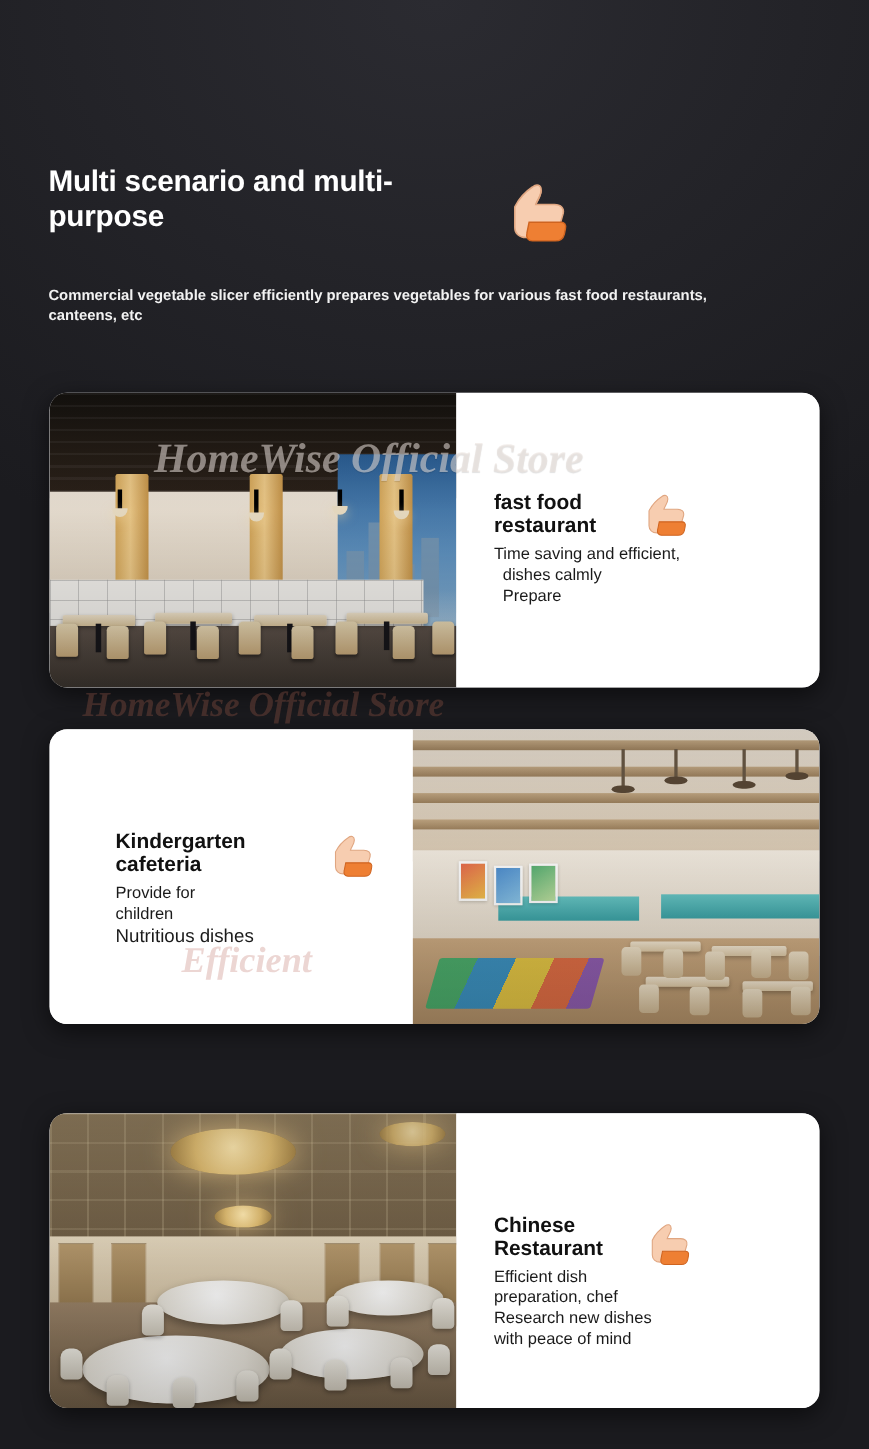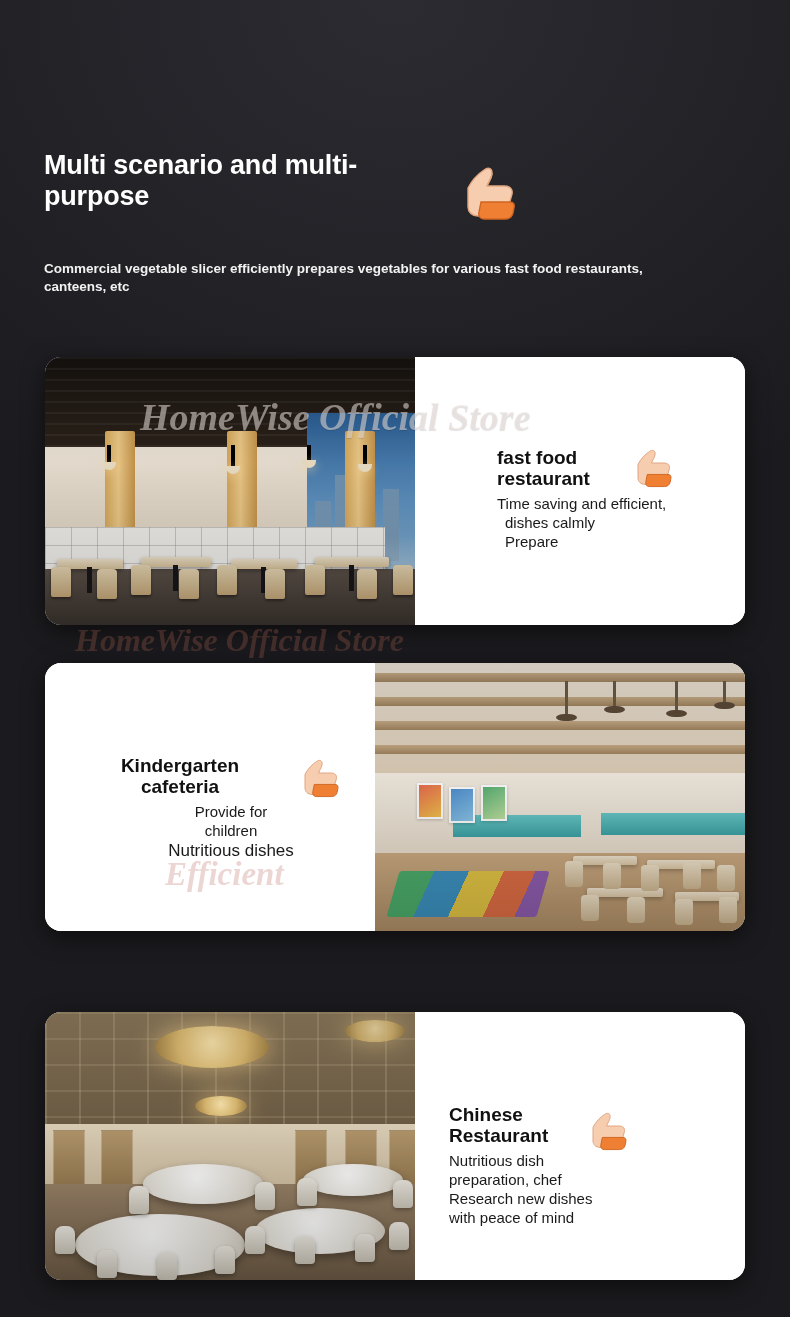--- a/index.html
+++ b/index.html
@@ -62,21 +62,21 @@
     position: absolute;
     left: 45px;
     width: 700px;
     height: 268px;
     border-radius: 16px;
     overflow: hidden;
     display: flex;
     background: #ffffff;
     box-shadow: 0 6px 22px rgba(0,0,0,0.55);
   }
-  #card1 { top: 357px; gap: 48px; }
+  #card1 { top: 357px; }
   #card2 { top: 663px; }
   #card3 { top: 972px; margin-top: 40px; }
 
   .photo {
     width: 370px;
     height: 100%;
     position: relative;
     overflow: hidden;
     flex: none;
   }
@@ -108,21 +108,21 @@
   .card-body span { display: block; }
   .card-body .indent { padding-left: 8px; }
 
   .thumb-card {
     position: absolute;
     width: 50px;
     height: 46px;
   }
 
   
-  .card.reverse { flex-direction: row-reverse; text-align: center; }
+  .card.reverse { flex-direction: row-reverse; }
   .card.reverse .pane-inner { left: 60px; right: 18px; }
 
   
   .wm {
     position: absolute;
     font-family: "Liberation Serif", serif;
     font-style: italic;
     font-weight: bold;
     white-space: nowrap;
     pointer-events: none;
@@ -463,21 +463,21 @@
       <div class="p3-chair" style="left:210px;bottom:70px;"></div>
       <div class="p3-chair" style="left:252px;bottom:74px;"></div>
       <div class="p3-chair" style="left:348px;bottom:72px;"></div>
       <div class="photo-shade"></div>
     </div>
 
     <div class="text-pane">
       <div class="pane-inner" style="top:92px;">
         <div class="card-title">Chinese Restaurant</div>
         <div class="card-body">
-          <span>Nutritious dish</span>
+          <span>Efficient dish</span>
           <span>preparation, chef</span>
           <span>Research new dishes</span>
           <span>with peace of mind</span>
         </div>
       </div>
       <svg class="thumb-card" viewBox="0 0 70 62" style="left:168px;top:96px;">
         <path d="M14 26 C18 18, 24 12, 30 8 C34 5, 38 6, 38 11 C38 16, 34 20, 33 24 L50 24 C56 24, 59 27, 58 32 L54 46 C53 51, 49 54, 44 54 L24 54 C18 54, 14 50, 14 45 Z" fill="#f7cdb0" stroke="#e0a681" stroke-width="1.4"></path>
         <path d="M27 40 L56 40 C59 40, 61 42, 60 46 L59 51 C58 55, 55 57, 51 57 L30 57 C26 57, 24 54, 25 50 Z" fill="#ee7f33" stroke="#cf6420" stroke-width="1.3"></path>
       </svg>
     </div>

